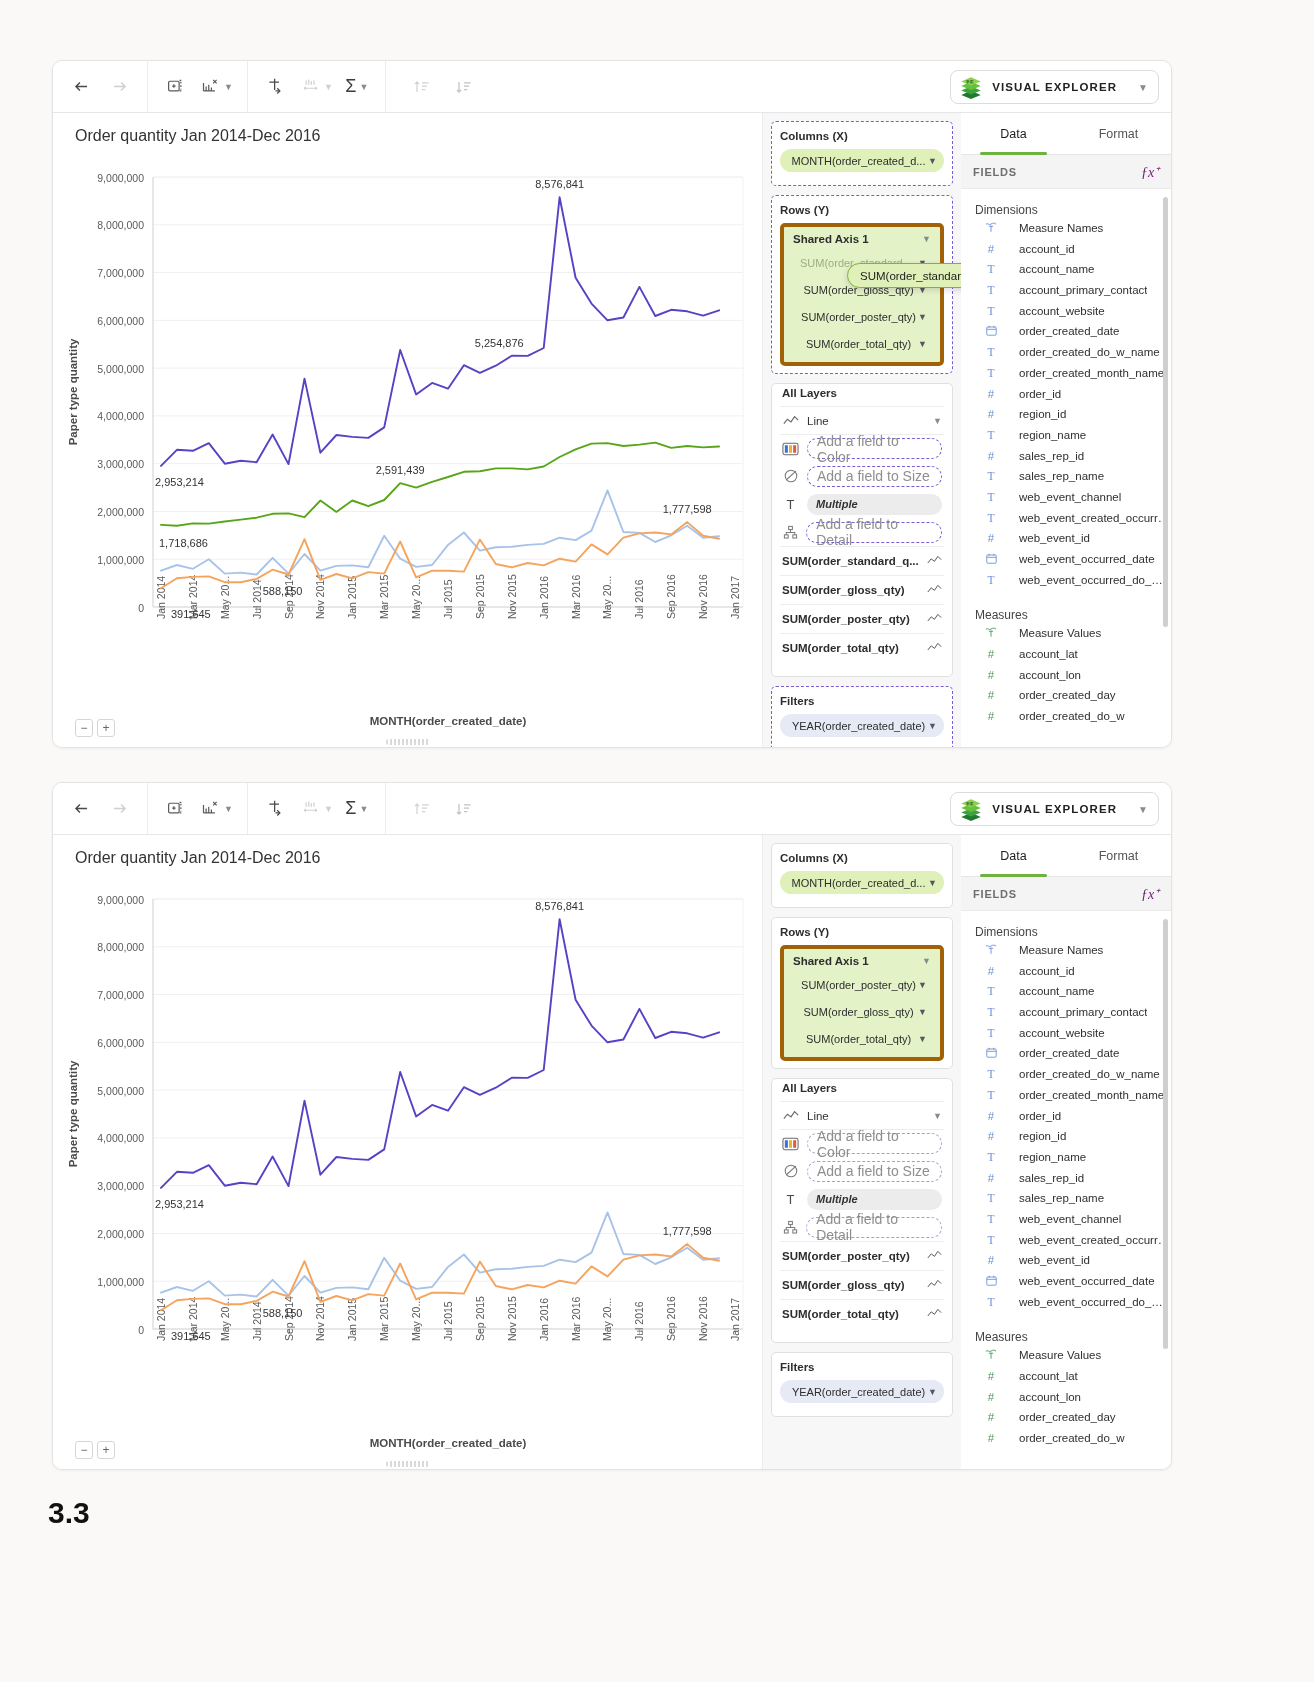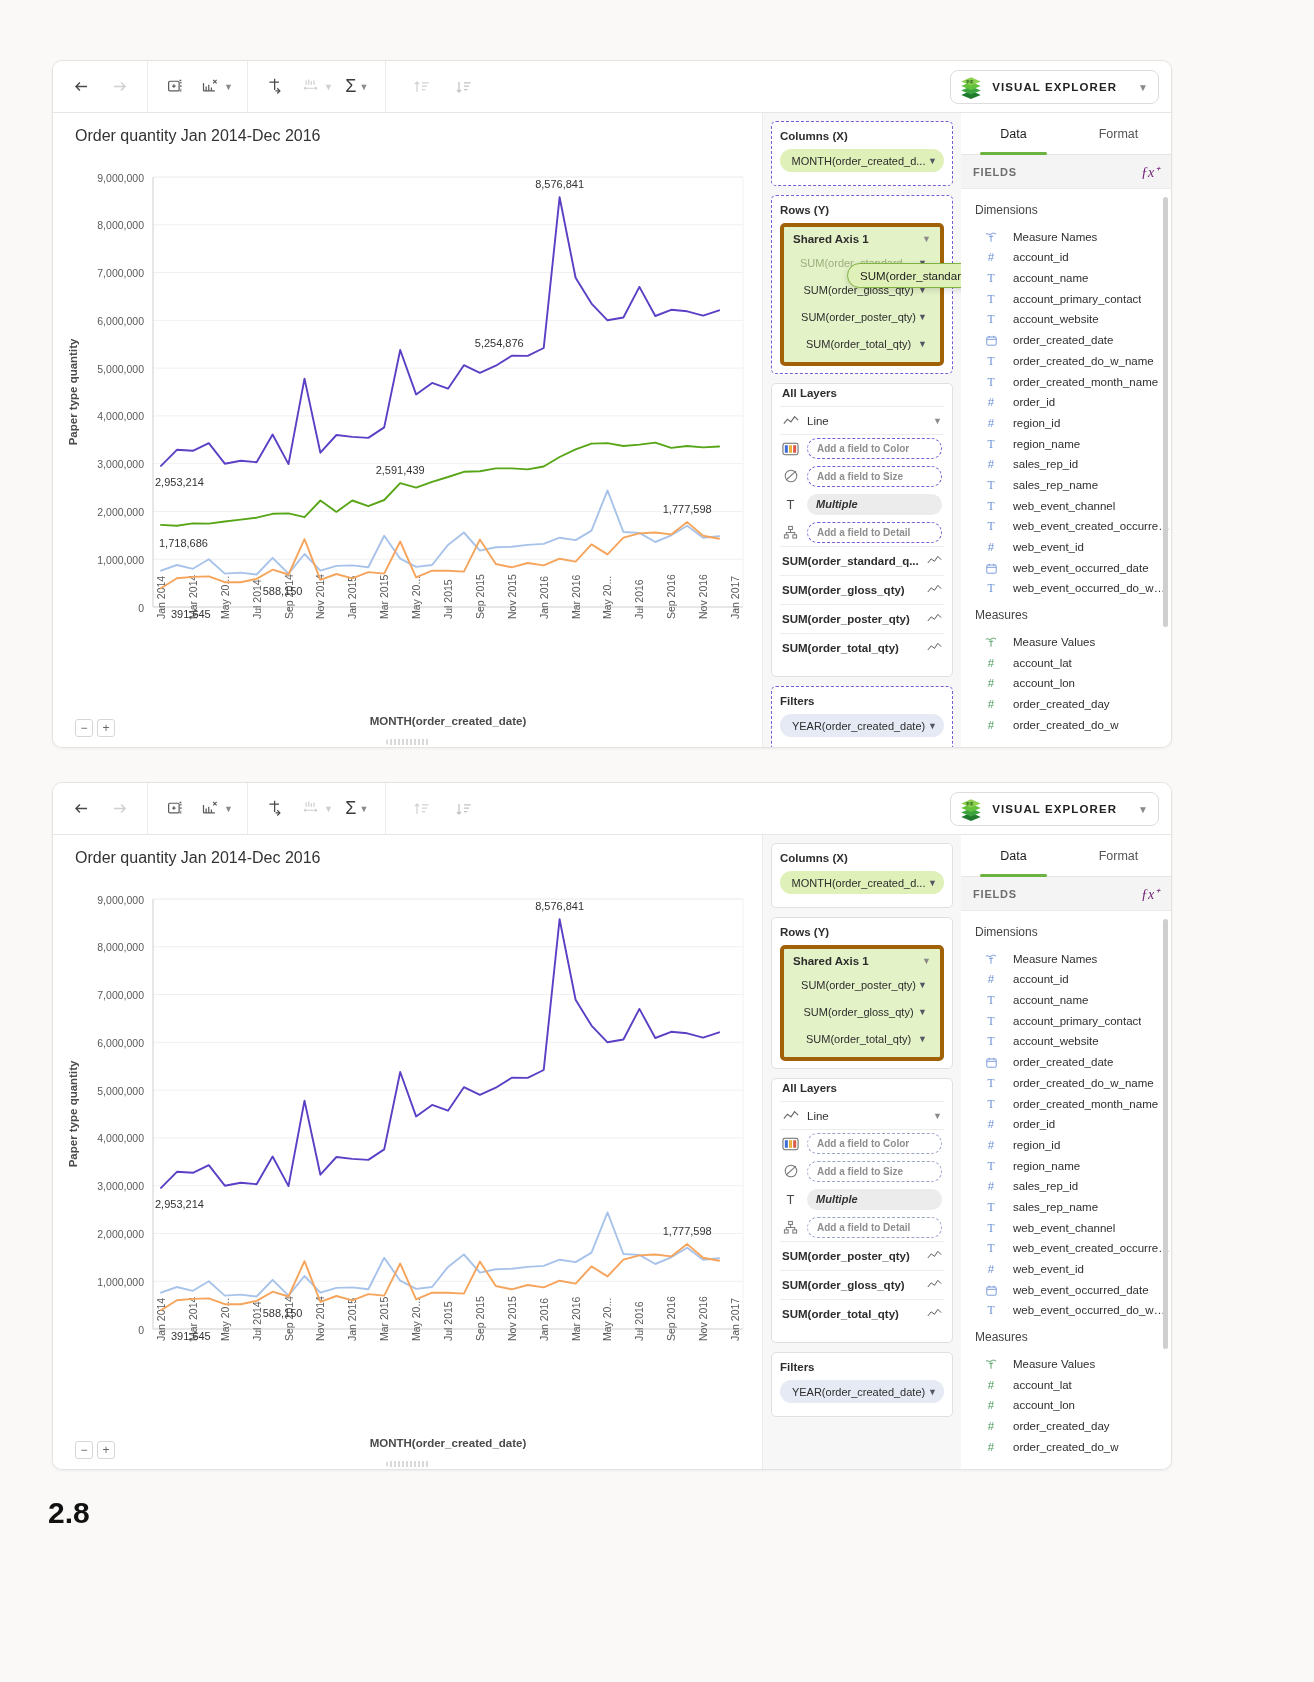--- a/index.html
+++ b/index.html
@@ -169,24 +169,23 @@
     font-size:11.5px; color:#333;
     padding:0 2px;
   }
   .lhead { font-size:11.5px; font-weight:bold; color:#2d2d2d; padding:3px 2px 7px 2px; }
   .slot {
     flex:1 1 auto; height:21px;
     border:1.5px dashed #7b5cd6;
     border-radius:11px;
     display:flex; align-items:center;
     padding:0 9px;
-    font-size:10px; color:#8e8e8e;
+    font-size:14px; color:#8e8e8e;
     background:#fff;
     cursor:text;
-    font-weight:bold;
   }
   .slot.filled {
     border:none; background:#ececec; color:#333;
     font-style:italic; font-weight:bold; font-size:11px;
   }
   .lrow .micon { width:17px; display:flex; justify-content:center; color:#7a7a7a; }
   .measrow {
     display:flex; align-items:center;
     height:29px; border-top:1px solid #ededed;
     font-size:11.5px; font-weight:bold; color:#2d2d2d;
@@ -218,21 +217,21 @@
     display:flex; align-items:center; justify-content:space-between;
     padding:0 12px;
     border-bottom:1px solid #eaeaea;
   }
   .fieldsbar .t { font-size:11px; font-weight:bold; letter-spacing:.8px; color:#6e6e6e; }
   .fxicon { font-size:14px; color:#701a75; font-style:italic; font-family:"Liberation Serif",serif; cursor:pointer; }
 
   .fieldlist { flex:1 1 auto; overflow:hidden; padding:10px 0 0 0; position:relative; }
   .grouphdr { font-size:12px; color:#444; padding:4px 0 5px 14px; }
   .fitem {
-    display:flex; align-items:flex-end; gap:16px;
+    display:flex; align-items:flex-start; gap:22px;
     height:20.7px; padding-left:24px;
     font-size:11.5px; color:#2f2f2f; cursor:pointer;
     white-space:nowrap; overflow:hidden;
   }
   .fitem .fi { width:12px; color:#6b8fd6; font-size:11.5px; display:flex; justify-content:center; flex:0 0 12px; }
   .fitem .ftxt { overflow:hidden; text-overflow:ellipsis; }
   .scroll {
     position:absolute; right:3px; top:8px; width:5px;
     background:#cfcfcf; border-radius:3px;
   }
@@ -1128,13 +1127,13 @@
               <span class="fi" style="color: rgb(75, 154, 92);">#</span>
               <span class="ftxt">order_created_do_w</span>
             </div>
           </div>
         <div class="scroll" style="height:430px;"></div>
       </div>
     </div>
   </div>
 </div>
 
-<div class="caption">2.8</div>
+<div class="caption">3.3</div>
 
 </body></html>

